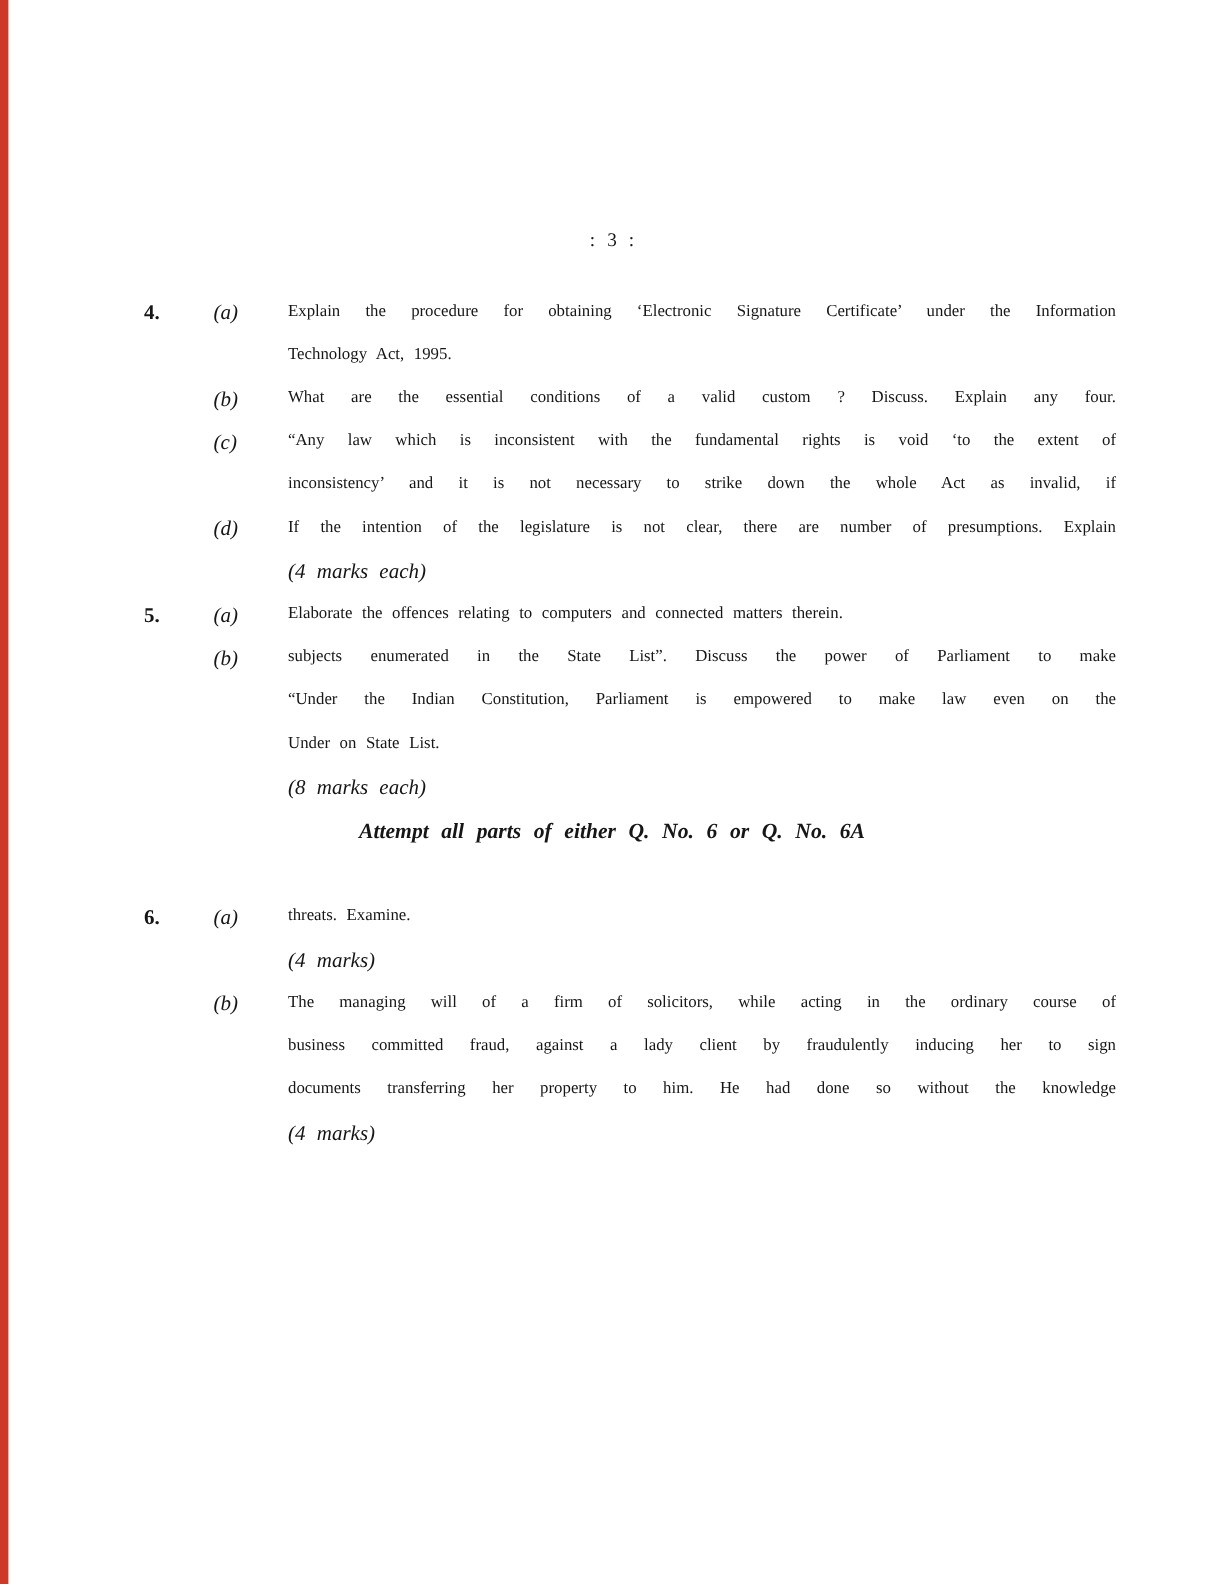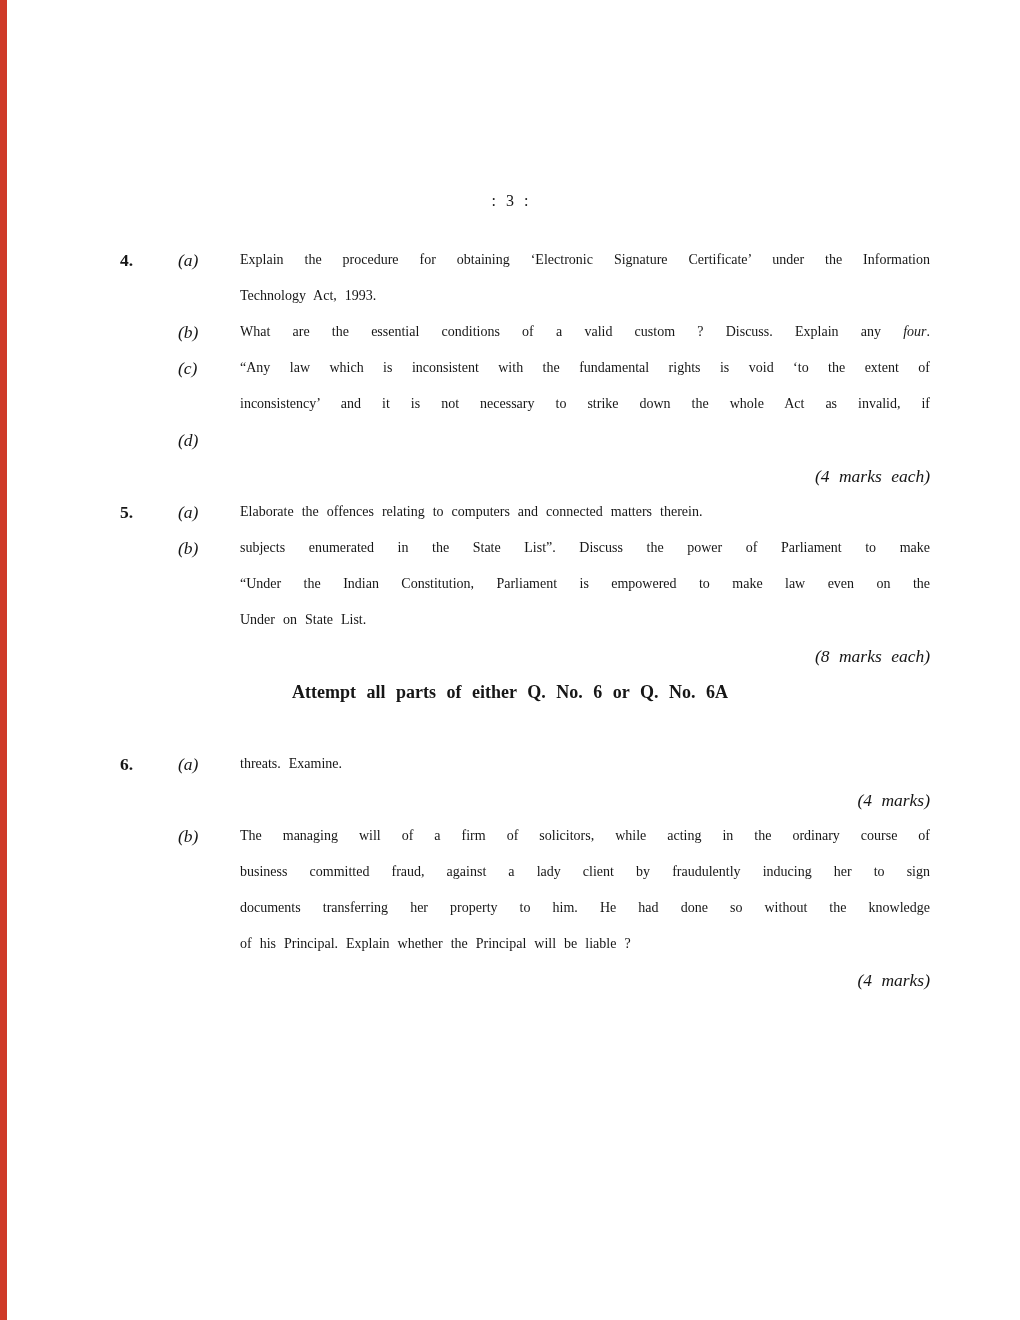--- a/index.html
+++ b/index.html
@@ -37,32 +37,32 @@
     height: 36px;
     overflow: hidden;
   }
   .j {
     text-align: justify;
     text-align-last: justify;
     text-justify: inter-word;
     word-spacing: 1px;
   }
   .l { word-spacing: 4.5px; white-space: nowrap; }
-  .em { font-style: italic; }
+  .em { }
   .marks {
     font-style: italic;
-    text-align: right;
     font-size: 17.5px;
     line-height: 36px;
     height: 36px;
     word-spacing: 5px;
   }
   .instruction {
     text-align: center;
     font-weight: bold;
+    font-style: italic;
     font-size: 18px;
     line-height: 36px;
     height: 36px;
     word-spacing: 6px;
   }
   .spacer36 { height: 36px; }
 </style>
 </head>
 <body>
 
@@ -70,21 +70,21 @@
 
 <div class="pagenum">: 3 :</div>
 
 <div class="content">
 
   <div class="row">
     <div class="num">4.</div>
     <div class="lbl">(a)</div>
     <div class="txt">
       <div class="line j">Explain the procedure for obtaining ‘Electronic Signature Certificate’ under the Information</div>
-      <div class="line l">Technology Act, 1993.</div>
+      <div class="line l">Technology Act, 1995.</div>
     </div>
   </div>
 
   <div class="row">
     <div class="num"></div>
     <div class="lbl">(b)</div>
     <div class="txt">
       <div class="line j"><span>What are the essential conditions of a valid custom ? Discuss. Explain any </span><span class="em">four</span><span>.</span></div>
     </div>
   </div>
@@ -95,20 +95,21 @@
     <div class="txt">
       <div class="line j">“Any law which is inconsistent with the fundamental rights is void ‘to the extent of</div>
       <div class="line j">inconsistency’ and it is not necessary to strike down the whole Act as invalid, if</div>
     </div>
   </div>
 
   <div class="row">
     <div class="num"></div>
     <div class="lbl">(d)</div>
     <div class="txt">
+      <div class="line j">If the intention of the legislature is not clear, there are number of presumptions. Explain</div>
     </div>
   </div>
 
   <div class="row">
     <div class="num"></div>
     <div class="lbl"></div>
     <div class="txt">
       <div class="marks">(4 marks each)</div>
     </div>
   </div>
@@ -152,18 +153,17 @@
     </div>
   </div>
 
   <div class="row">
     <div class="num"></div>
     <div class="lbl">(b)</div>
     <div class="txt">
       <div class="line j">The managing will of a firm of solicitors, while acting in the ordinary course of</div>
       <div class="line j">business committed fraud, against a lady client by fraudulently inducing her to sign</div>
       <div class="line j">documents transferring her property to him. He had done so without the knowledge</div>
-      <div class="line l">of his Principal. Explain whether the Principal will be liable ?</div>
       <div class="marks">(4 marks)</div>
     </div>
   </div>
 
 </div>
 
 </body></html>

